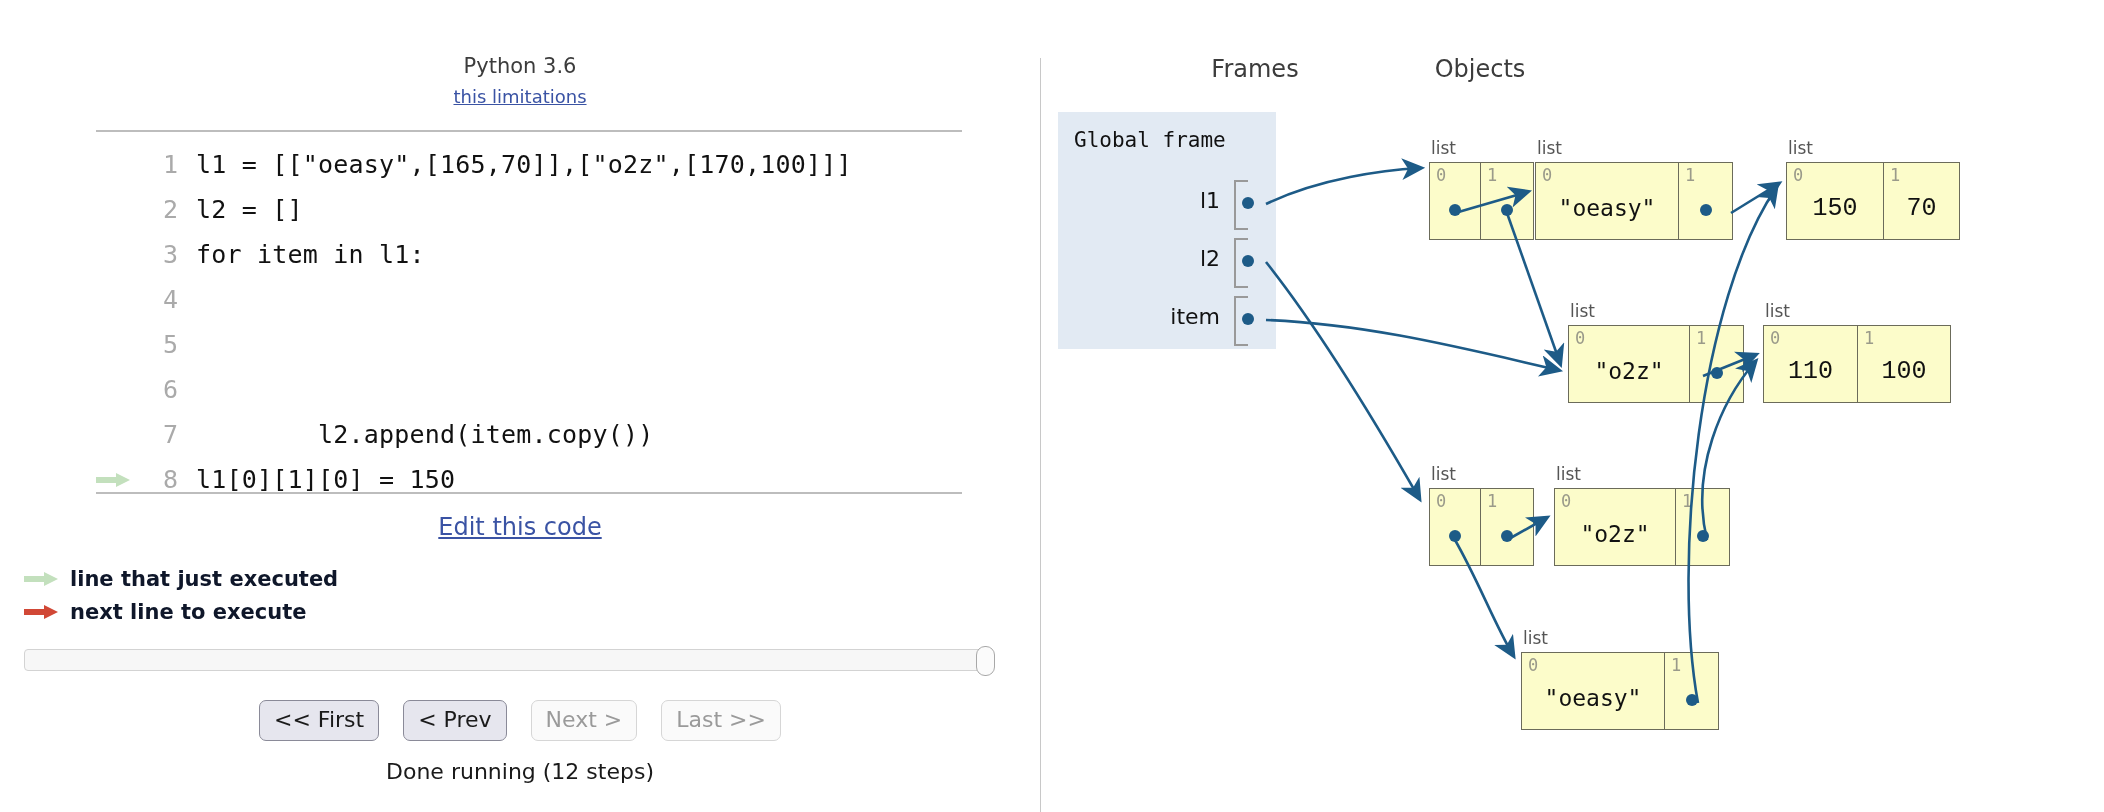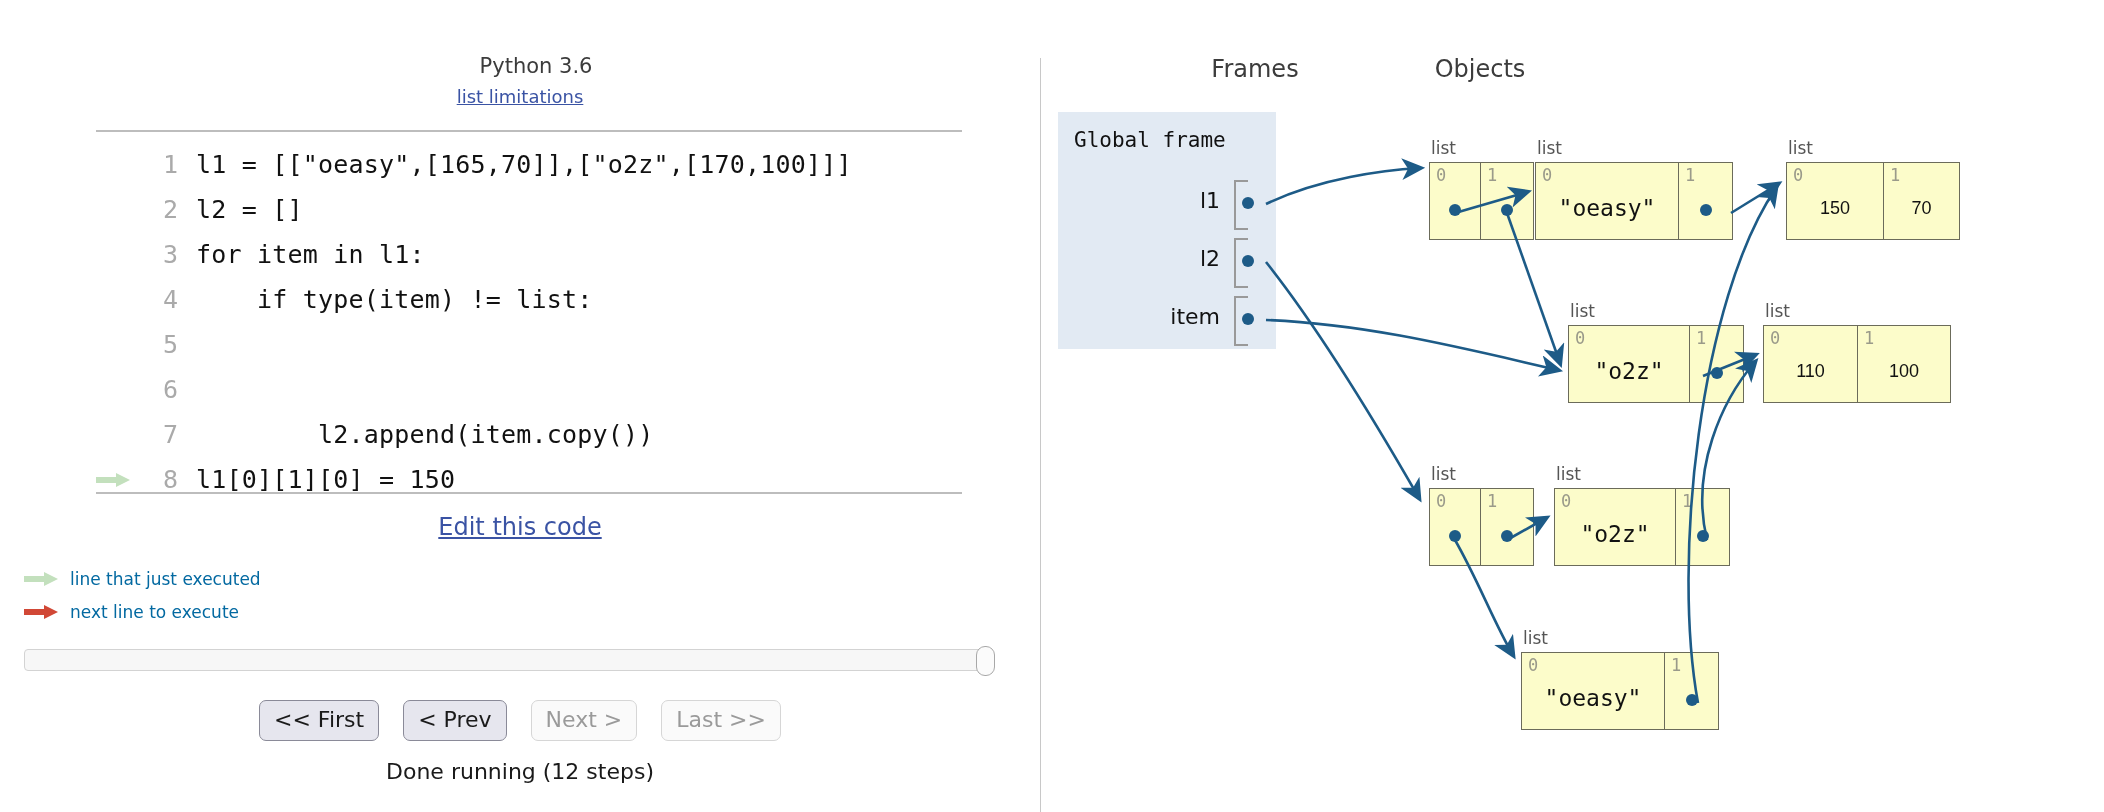--- a/index.html
+++ b/index.html
@@ -6,21 +6,21 @@
   body{
     width:2104px;height:812px;
     background:#ffffff;
     font-family:"DejaVu Sans","Liberation Sans",sans-serif;
     position:relative;overflow:hidden;
   }
   
   #left-pane{position:absolute;left:0;top:0;width:1040px;height:812px;}
   #vis-divider{position:absolute;left:1040px;top:58px;width:1px;height:754px;background:#c8c8c8;}
 
-  #py-version{position:absolute;left:16px;top:54px;width:1040px;text-align:center;
+  #py-version{position:absolute;left:0;top:54px;width:1040px;text-align:center;
     font-size:21px;color:#3c3c3c;}
   #known-limitations{position:absolute;left:0;top:86px;width:1040px;text-align:center;
     font-size:18px;}
   #known-limitations span{color:#3a53a4;text-decoration:underline;cursor:pointer;}
 
   #code-rule-top{position:absolute;left:96px;top:130px;width:866px;height:2px;background:#bdbdbd;}
   #code-rule-bottom{position:absolute;left:96px;top:492px;width:866px;height:2px;background:#bdbdbd;}
 
   #code-block{position:absolute;left:96px;top:142px;width:880px;}
   .code-line{height:45px;display:flex;align-items:center;
@@ -38,21 +38,21 @@
   .arrow-red .head{position:absolute;left:20px;top:0;width:0;height:0;
     border-top:7px solid transparent;border-bottom:7px solid transparent;border-left:14px solid #d14836;}
 
   #edit-code{position:absolute;left:0;top:513px;width:1040px;text-align:center;font-size:24px;}
   #edit-code span{color:#3a53a4;text-decoration:underline;cursor:pointer;}
 
   .legend-row{position:absolute;left:24px;display:flex;align-items:center;height:22px;}
   #legend-executed{top:568px;}
   #legend-next{top:601px;}
   .legend-icon{position:relative;width:40px;height:14px;flex:0 0 40px;}
-  .legend-label{font-size:17px;color:#0369a1;padding-left:6px;}
+  .legend-label{font-size:21px;color:#0f172a;padding-left:6px;font-weight:bold;}
 
   #step-slider{position:absolute;left:24px;top:646px;width:968px;height:26px;}
   #slider-track{position:absolute;left:0;top:3px;width:968px;height:22px;
     background:#f7f7f7;border:1px solid #d3d3d3;border-radius:4px;box-sizing:border-box;}
   #slider-handle{position:absolute;left:952px;top:0;width:19px;height:30px;
     background:#fbfbfb;border:1px solid #a8a8a8;border-radius:9px;box-sizing:border-box;}
 
   #btn-row{position:absolute;left:0;top:700px;width:1040px;display:flex;
     justify-content:center;gap:24px;}
   .nav-btn{font-family:"DejaVu Sans","Liberation Sans",sans-serif;font-size:22px;
@@ -85,34 +85,34 @@
   .obj{position:absolute;}
   .obj-type{position:absolute;top:-24px;left:2px;font-size:17px;color:#555;}
   .obj-box{display:flex;background:#fcfcca;border:1px solid #6b6b5a;box-sizing:border-box;}
   .cell{position:relative;border-right:1px solid #6b6b5a;box-sizing:border-box;
     display:flex;align-items:center;justify-content:center;}
   .cell:last-child{border-right:none;}
   .cell-idx{position:absolute;left:6px;top:2px;
     font-family:"DejaVu Sans Mono","Liberation Mono",monospace;font-size:17px;color:#9a9a8a;}
   .cell-val{font-family:"DejaVu Sans Mono","Liberation Mono",monospace;font-size:23px;
     color:#111;margin-top:14px;white-space:nowrap;}
-  .cell-val.num{font-family:Liberation Sans, sans-serif;font-size:18px;}
+  .cell-val.num{font-family:Liberation Mono, monospace;font-size:25px;}
   .cell-dot{width:12px;height:12px;border-radius:50%;background:#1d5b87;margin-top:18px;}
 
   #arrow-layer{position:absolute;left:0;top:0;width:2104px;height:812px;pointer-events:none;}
 </style>
 </head>
 <body>
 
 <div id="left-pane">
 
   <div id="py-version">Python 3.6</div>
 
   <div id="known-limitations">
-    <span>list limitations</span>
+    <span>this limitations</span>
   </div>
 
   <div id="code-rule-top"></div>
 
   <div id="code-block">
 
     <div class="code-line">
       <div class="cl-marker"></div>
       <div class="cl-num">1</div>
       <div class="cl-text">l1 = [["oeasy",[165,70]],["o2z",[170,100]]]</div>
@@ -126,21 +126,20 @@
 
     <div class="code-line">
       <div class="cl-marker"></div>
       <div class="cl-num">3</div>
       <div class="cl-text">for item in l1:</div>
     </div>
 
     <div class="code-line">
       <div class="cl-marker"></div>
       <div class="cl-num">4</div>
-      <div class="cl-text">    if type(item) != list:</div>
     </div>
 
     <div class="code-line">
       <div class="cl-marker"></div>
       <div class="cl-num">5</div>
     </div>
 
     <div class="code-line">
       <div class="cl-marker"></div>
       <div class="cl-num">6</div>

